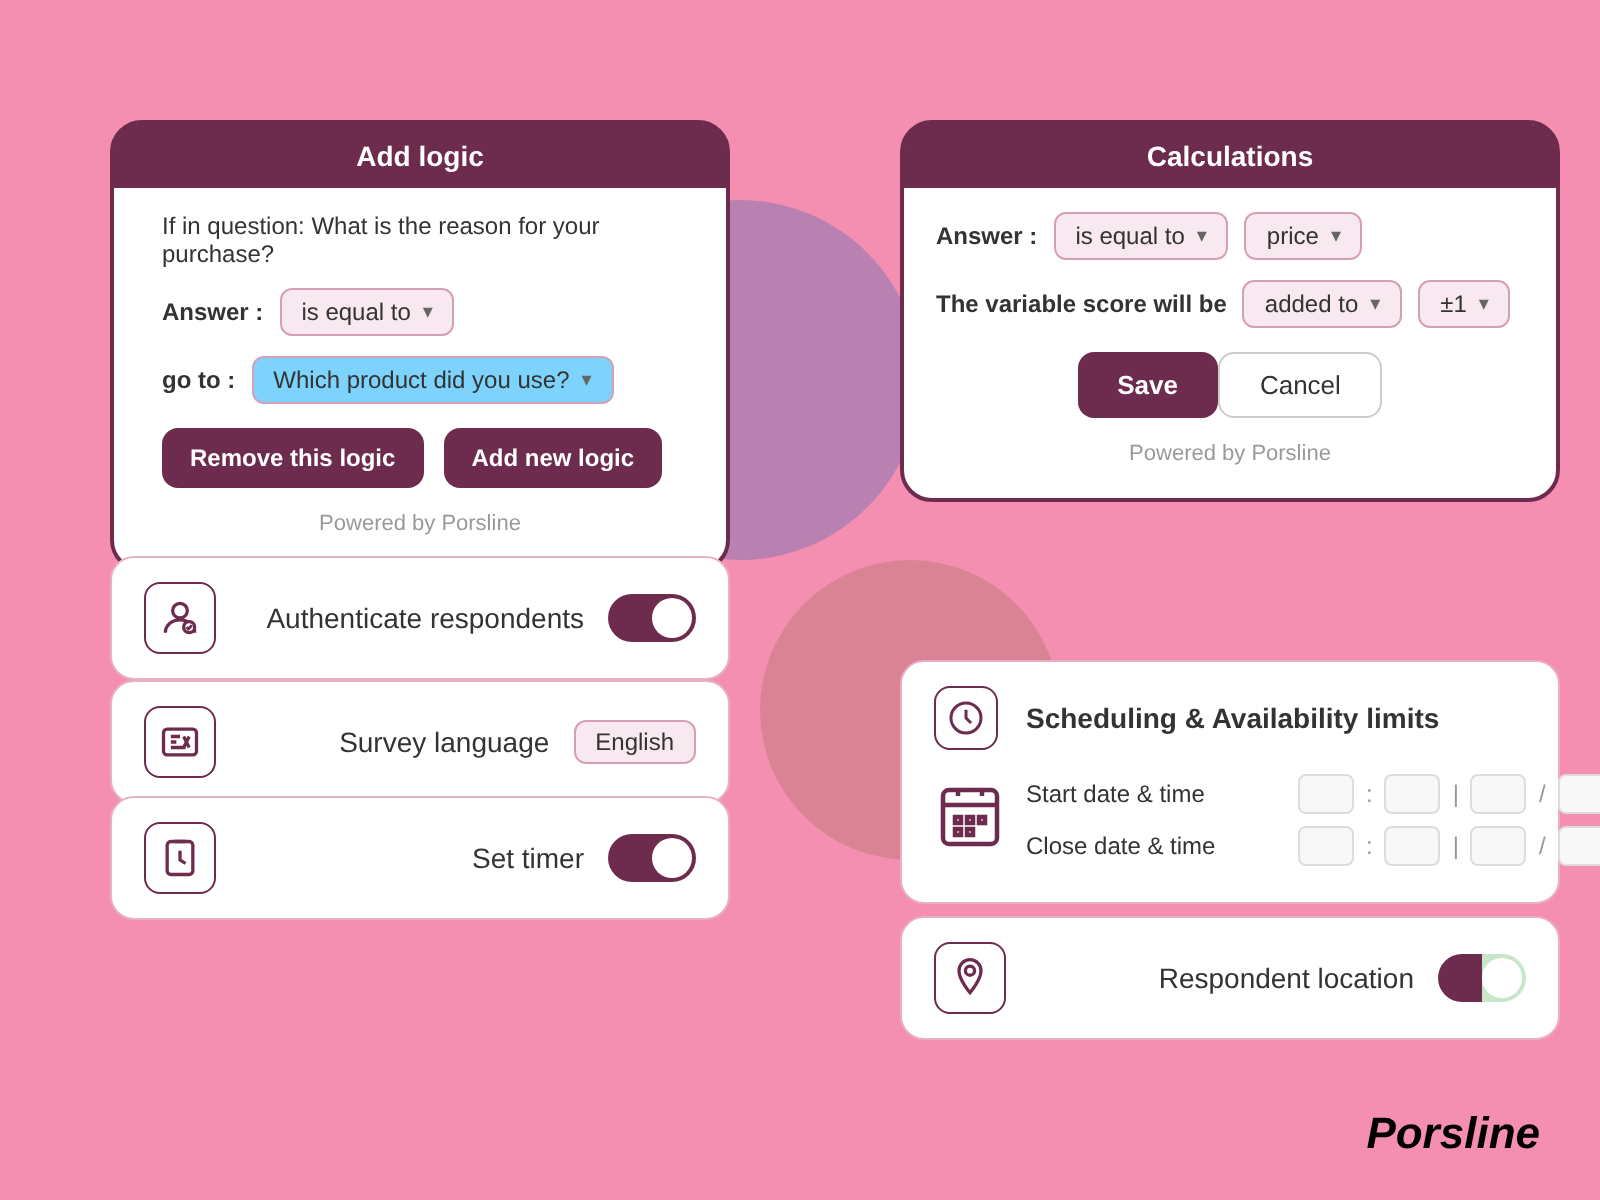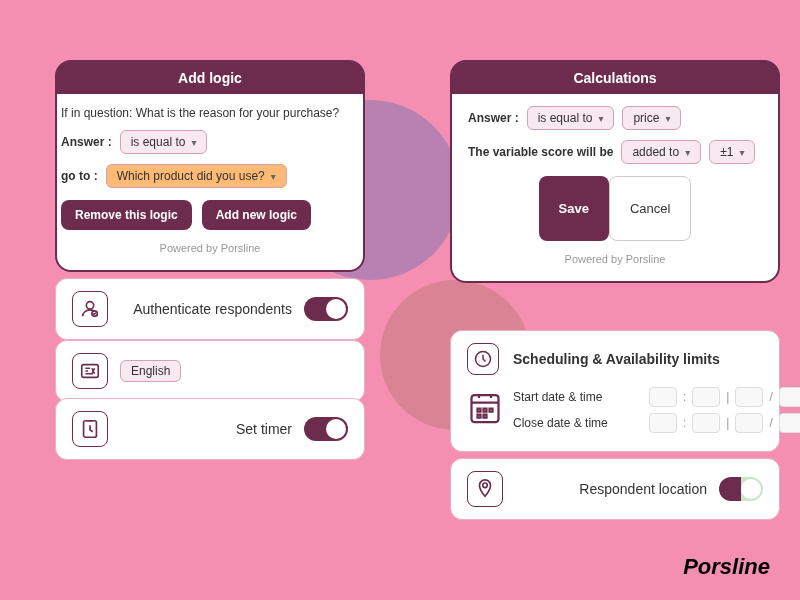--- a/index.html
+++ b/index.html
@@ -51,21 +51,21 @@
       color: white;
       text-align: center;
       padding: 8px 16px;
       border-radius: 12px 12px 0 0;
       font-weight: 600;
       font-size: 14px;
       margin-bottom: 12px;
     }
 
     .card-body {
-      padding: 0 4px;
+      padding: 0 24px;
     }
 
     .logic-question {
       font-size: 12px;
       color: #333;
       margin-bottom: 10px;
       font-weight: 500;
     }
 
     .logic-row {
@@ -89,21 +89,21 @@
       padding: 4px 10px;
       font-size: 12px;
       color: #333;
       display: flex;
       align-items: center;
       gap: 6px;
       cursor: pointer;
     }
 
     .dropdown-select-wide {
-      background: #fdba74;
+      background: #7dd3fc;
       border: 1px solid #d4a0b8;
       border-radius: 6px;
       padding: 4px 10px;
       font-size: 12px;
       color: #333;
       display: flex;
       align-items: center;
       gap: 6px;
       cursor: pointer;
     }
@@ -283,21 +283,21 @@
       font-size: 13px;
       font-weight: 600;
       cursor: pointer;
     }
 
     .btn-cancel {
       background: white;
       color: #333;
       border: 1.5px solid #ccc;
       border-radius: 8px;
-      padding: 24px 20px;
+      padding: 8px 20px;
       font-size: 13px;
       cursor: pointer;
     }
 
     
     .scheduling-card {
       position: absolute;
       top: 330px;
       left: 450px;
       width: 330px;
@@ -413,20 +413,21 @@
 
 <div class="survey-lang-card">
   <div class="feature-card">
     <div class="feature-icon">
       <svg width="22" height="22" viewBox="0 0 24 24" fill="none" stroke="#6d2b4e" stroke-width="1.8">
         <rect x="3" y="5" width="18" height="14" rx="2"></rect>
         <path d="M7 9h5M7 12h3M7 15h8"></path>
         <path d="M14 9l3 6M17 9l-3 6" stroke="#6d2b4e"></path>
       </svg>
     </div>
+    <span class="feature-label">Survey language</span>
     <div class="feature-badge">English</div>
   </div>
 </div>
 
 <div class="set-timer-card">
   <div class="feature-card">
     <div class="feature-icon">
       <svg width="22" height="22" viewBox="0 0 24 24" fill="none" stroke="#6d2b4e" stroke-width="1.8">
         <rect x="5" y="3" width="14" height="18" rx="2"></rect>
         <path d="M9 3h6M12 8v5l3 2"></path>

